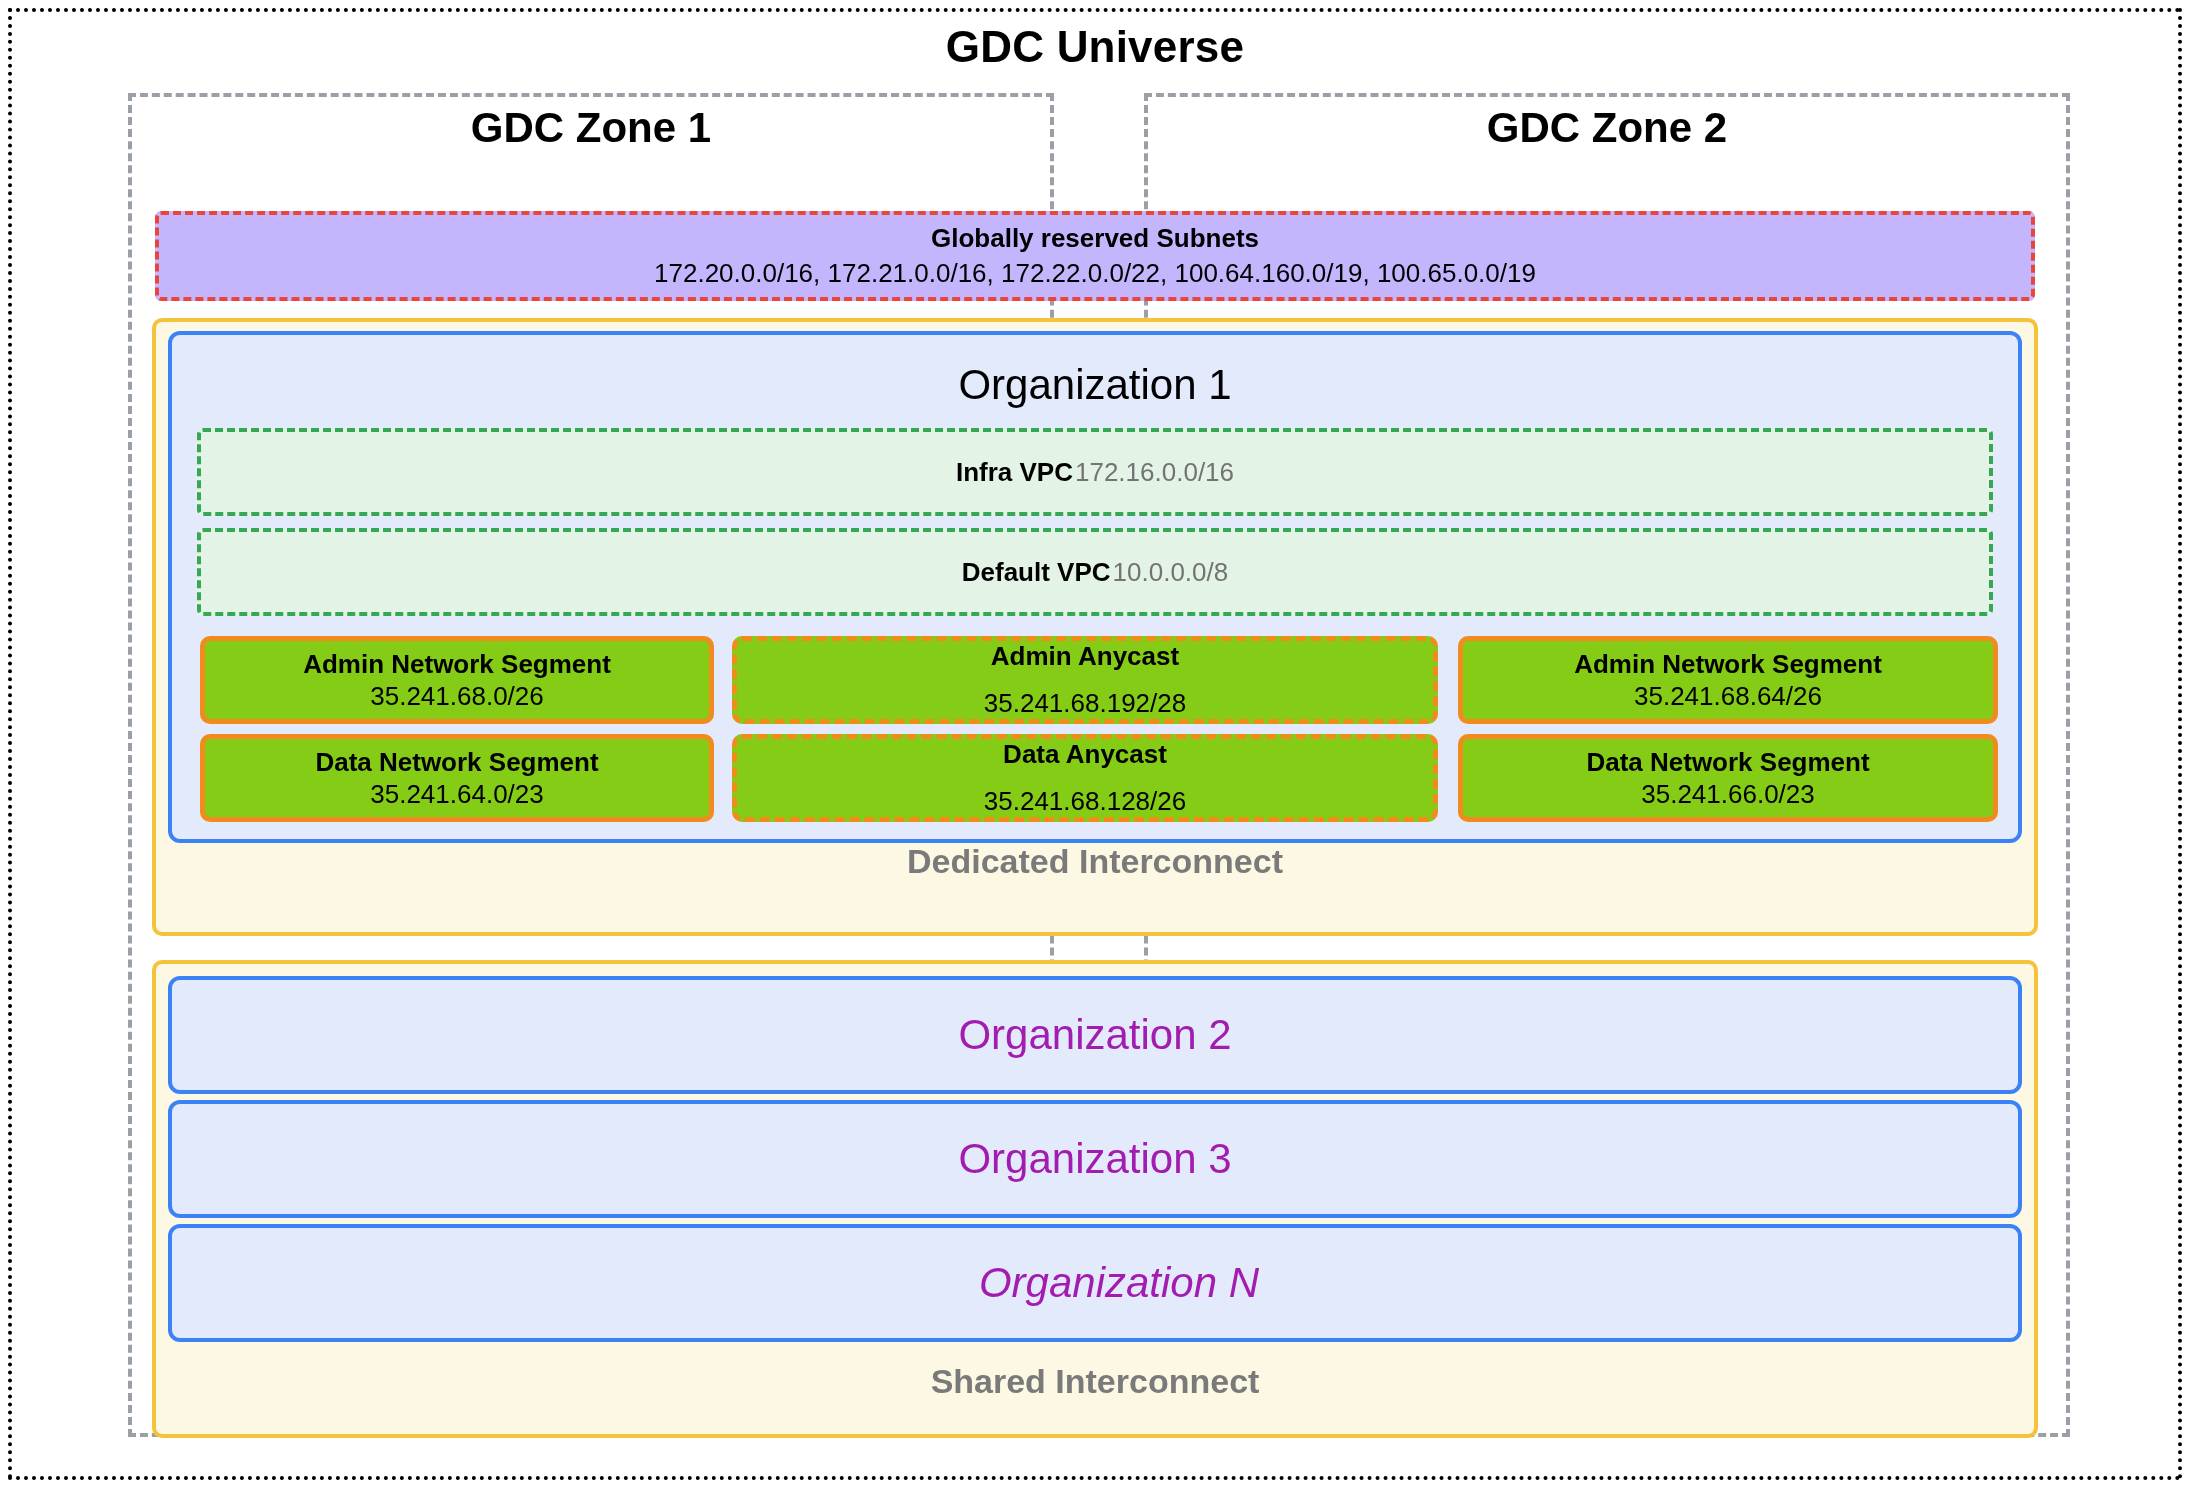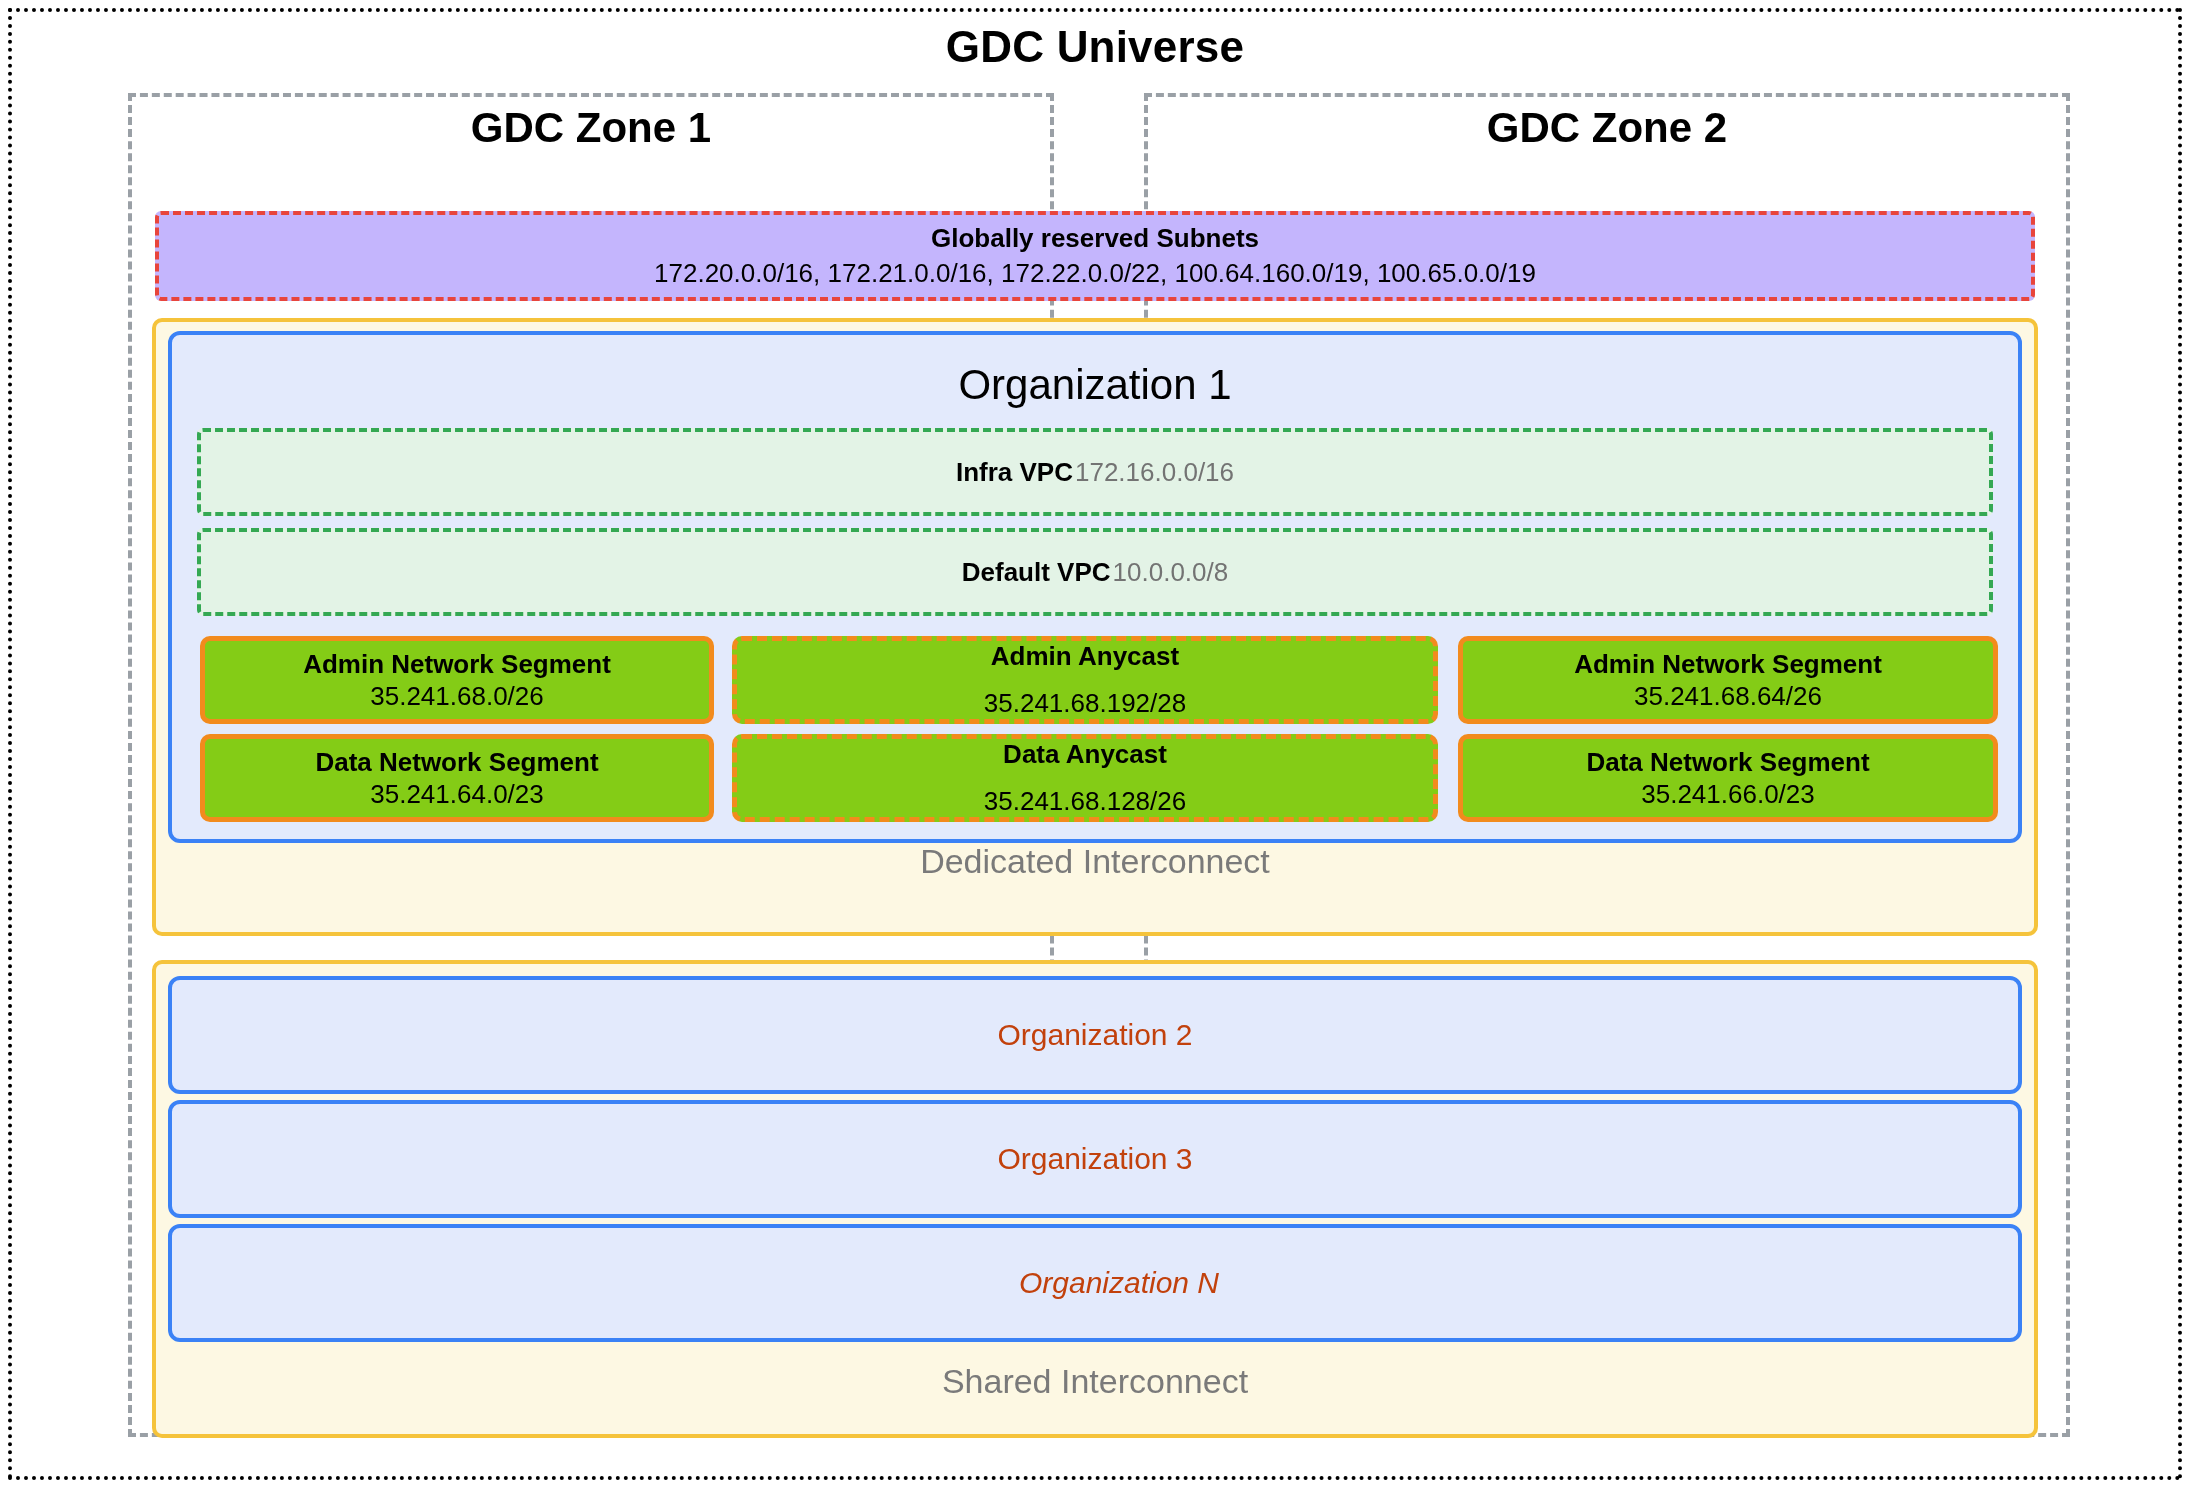--- a/index.html
+++ b/index.html
@@ -105,20 +105,21 @@
   .interconnect-dedicated { top: 318px;  height: 618px; }
   .interconnect-shared    { top: 960px;  height: 478px; }
 
   .interconnect-label {
     position: absolute;
     left: 0;
     width: 100%;
     text-align: center;
     font-size: 34px;
     color: #7a7a7a;
+    font-weight: bold;
   }
   .ic-label-dedicated { top: 520px; }
   .ic-label-shared    { top: 398px; }
 
   
   .org {
     position: absolute;
     background: #e3eafc;
     border: 4px solid #3b82f6;
     border-radius: 12px;
@@ -145,22 +146,22 @@
   .org-1-title {
     position: absolute;
     left: 0;
     top: 26px;
     width: 100%;
     text-align: center;
     font-size: 42px;
     color: #000000;
   }
   .org-small-title {
-    font-size: 30px;
-    color: #c2410c;
+    font-size: 42px;
+    color: #a21caf;
   }
   .italic { font-style: italic; margin-left: 48px; }
 
   
   .vpc {
     position: absolute;
     left: 197px;
     width: 1796px;
     height: 88px;
     background: #e3f3e6;

